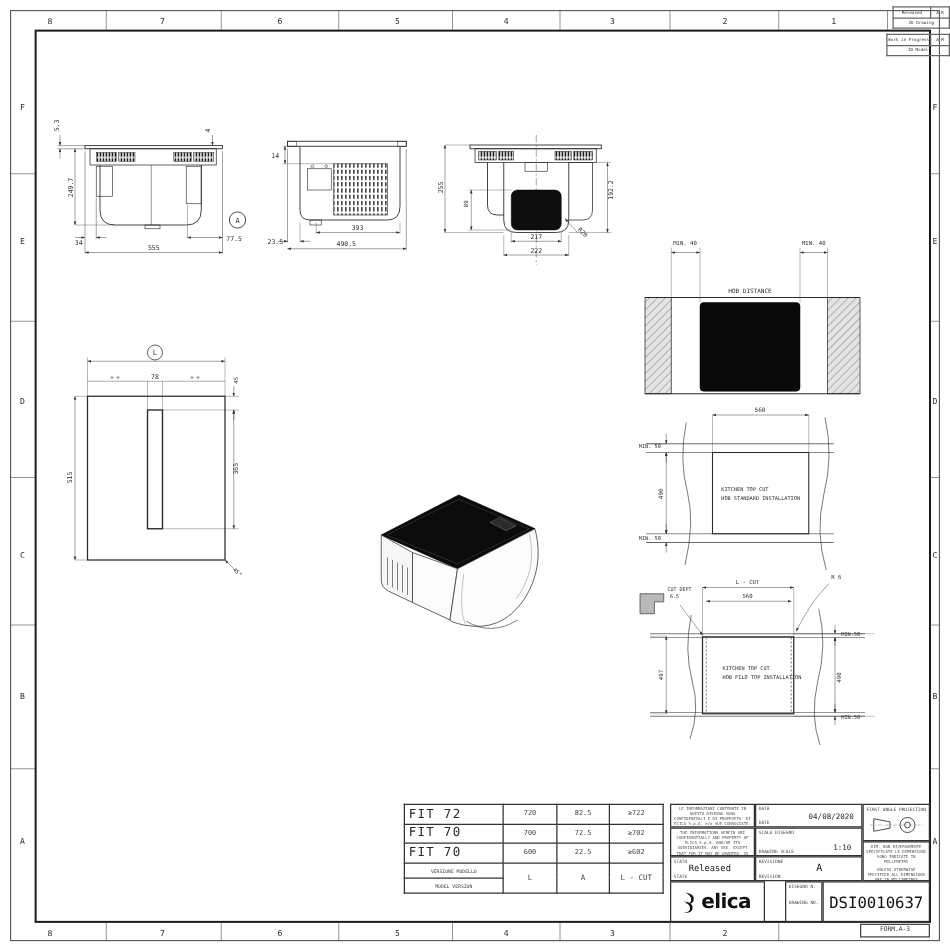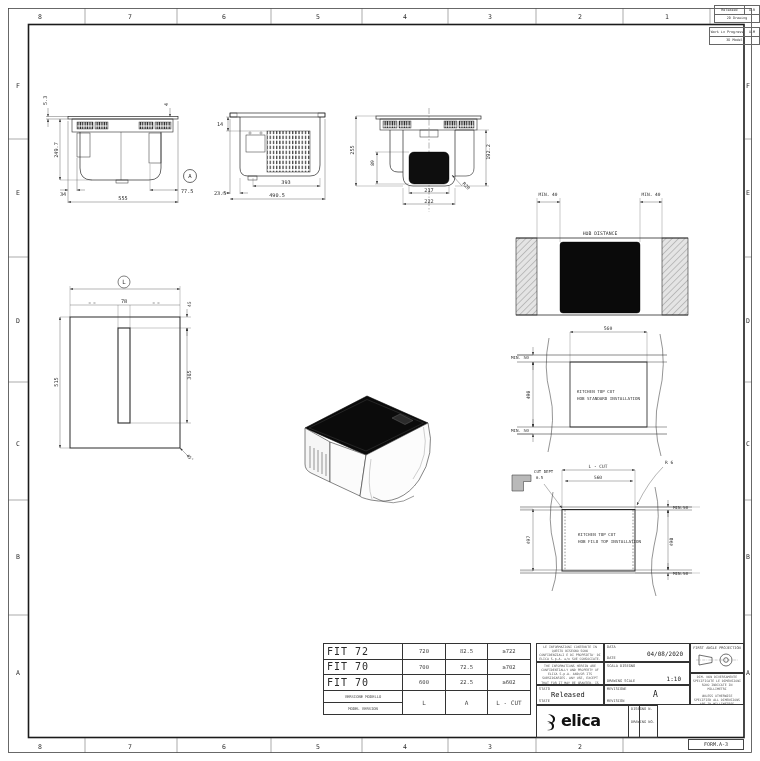--- a/index.html
+++ b/index.html
@@ -428,21 +428,21 @@
   </div>
 
   <div class="abs" style="left:536px;top:643px;width:208px;height:95px;">
     <div class="tb-cell tiny" style="left:0;top:0;width:68px;height:19px;">LE INFORMAZIONI CONTENUTE IN QUESTO DISEGNO SONO CONFIDENZIALI E DI PROPRIETA' DI ELICA S.p.A. e/o SUE CONSOCIATE. OGNI UTILIZZO, ECCETTO QUELLI AUTORIZZATI, E' PROIBITO.</div>
     <div class="tb-cell tiny" style="left:0;top:19px;width:68px;height:23px;">THE INFORMATIONS HEREIN ARE CONFIDENTIALLY AND PROPERTY OF ELICA S.p.A. AND/OR ITS SUBSIDIARIES. ANY USE, EXCEPT THAT FOR IT MAY BE GRANTED, IS PROHIBITED.</div>
     <div class="tb-cell" style="left:0;top:42px;width:68px;height:20px;">
       <span class="lbl pair">STATO</span>
       <span class="lbl pair2">STATE</span>
       <span style="position:absolute;left:14px;top:5px;font-size:7px;color:#111;">Released</span>
     </div>
-    <div class="tb-cell" style="left:0;top:62px;width:104px;height:33px;padding-left:16px;">
+    <div class="tb-cell" style="left:0;top:62px;width:76px;height:33px;padding-left:16px;">
       <svg width="14" height="20" viewBox="0 0 14 20" style="position:absolute;left:8px;top:6px;">
         <path d="M3,2 Q11,3 10,8 Q9,12 3,11 Q8,11 8,7.5 Q8,4.5 3,2 Z" fill="#111"></path>
         <path d="M2,9 Q10,10 9,15 Q8,19 2,18 Q7,18 7,14.5 Q7,11.5 2,9 Z" fill="#111"></path>
       </svg>
       <span style="position:absolute;left:24px;top:5px;font-size:16px;font-weight:bold;letter-spacing:-0.5px;font-family:'DejaVu Sans','Liberation Sans',sans-serif;color:#111;">elica</span>
     </div>
     <div class="tb-cell" style="left:68px;top:0;width:86px;height:19px;">
       <span class="lbl pair">DATA</span>
       <span class="lbl pair2">DATE</span>
       <span class="bigval" style="position:absolute;right:6px;top:6px;">04/08/2020</span>
@@ -466,20 +466,23 @@
         <circle cx="31" cy="8" r="2.3" fill="none" stroke="#333" stroke-width="0.7"></circle>
       </svg>
     </div>
     <div class="tb-cell" style="left:154px;top:30px;width:54px;height:32px;">
       <div class="tiny">DIM. NON DIVERSAMENTE SPECIFICATE LE DIMENSIONI SONO INDICATE IN MILLIMETRI</div>
       <div class="tiny">UNLESS OTHERWISE SPECIFIED ALL DIMENSIONS ARE IN MILLIMETRES</div>
     </div>
     <div class="tb-cell" style="left:92px;top:62px;width:30px;height:33px;">
       <span class="lbl pair">DISEGNO N.</span>
       <span class="lbl" style="position:absolute;left:2px;top:14px;">DRAWING NO.</span>
+    </div>
+    <div class="tb-cell" style="left:122px;top:62px;width:86px;height:33px;display:flex;align-items:center;justify-content:center;">
+      <span style="font-size:12.5px;color:#111;">DSI0010637</span>
     </div>
   </div>
 
   <div class="abs" style="left:714px;top:5px;">
     <table class="mini" style="width:43px;">
       <tbody>
           <tr>
             <td style="width:29px">Released</td>
           <td style="width:14px">A-R</td>
           </tr>

